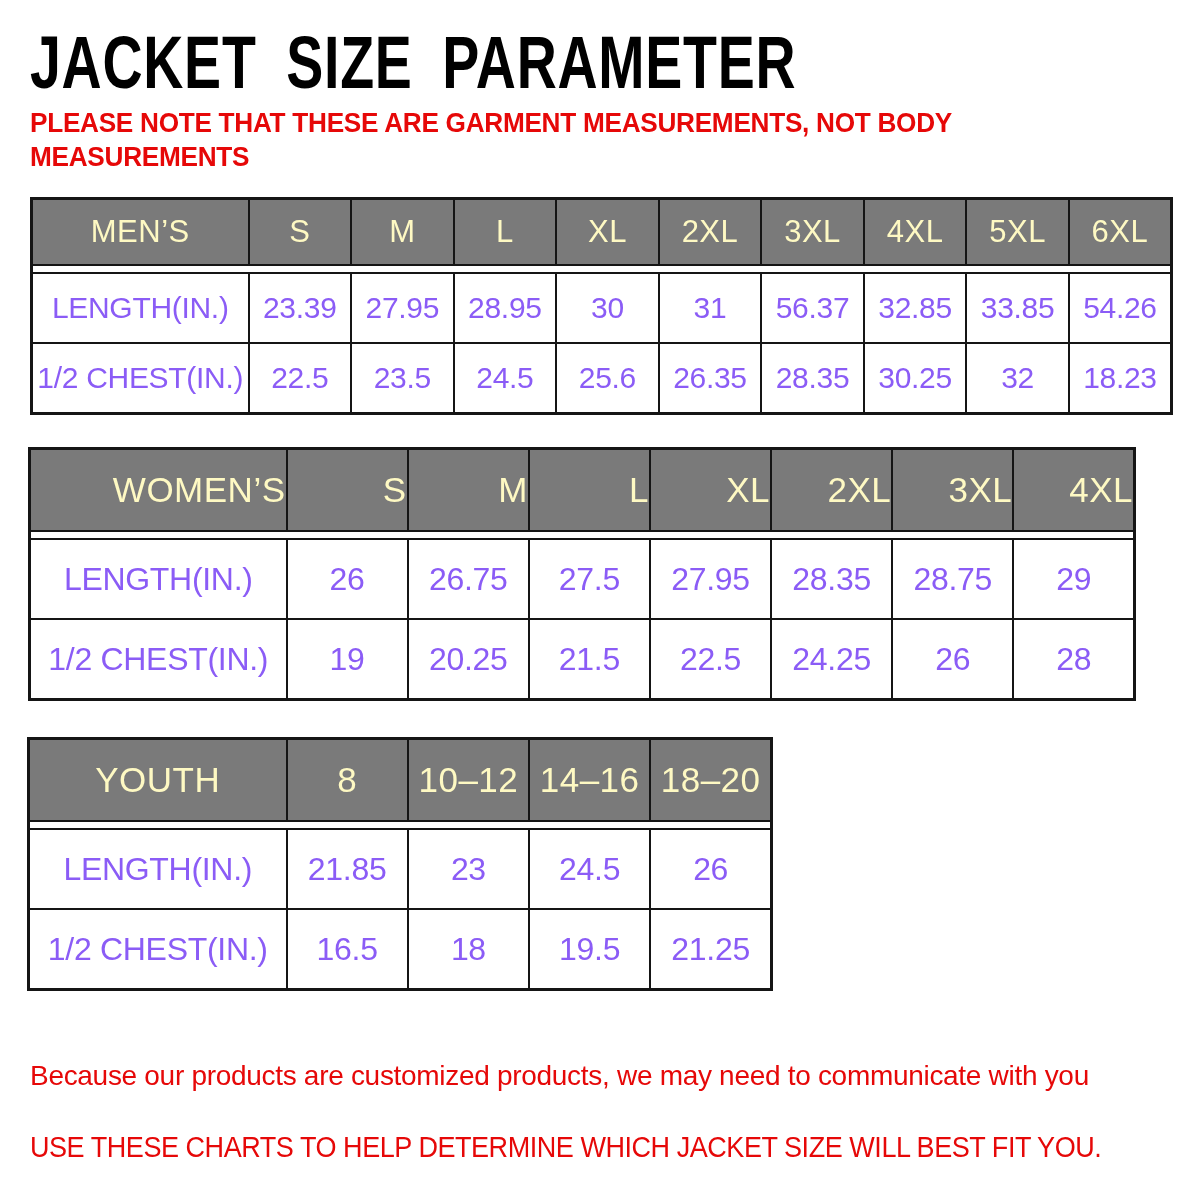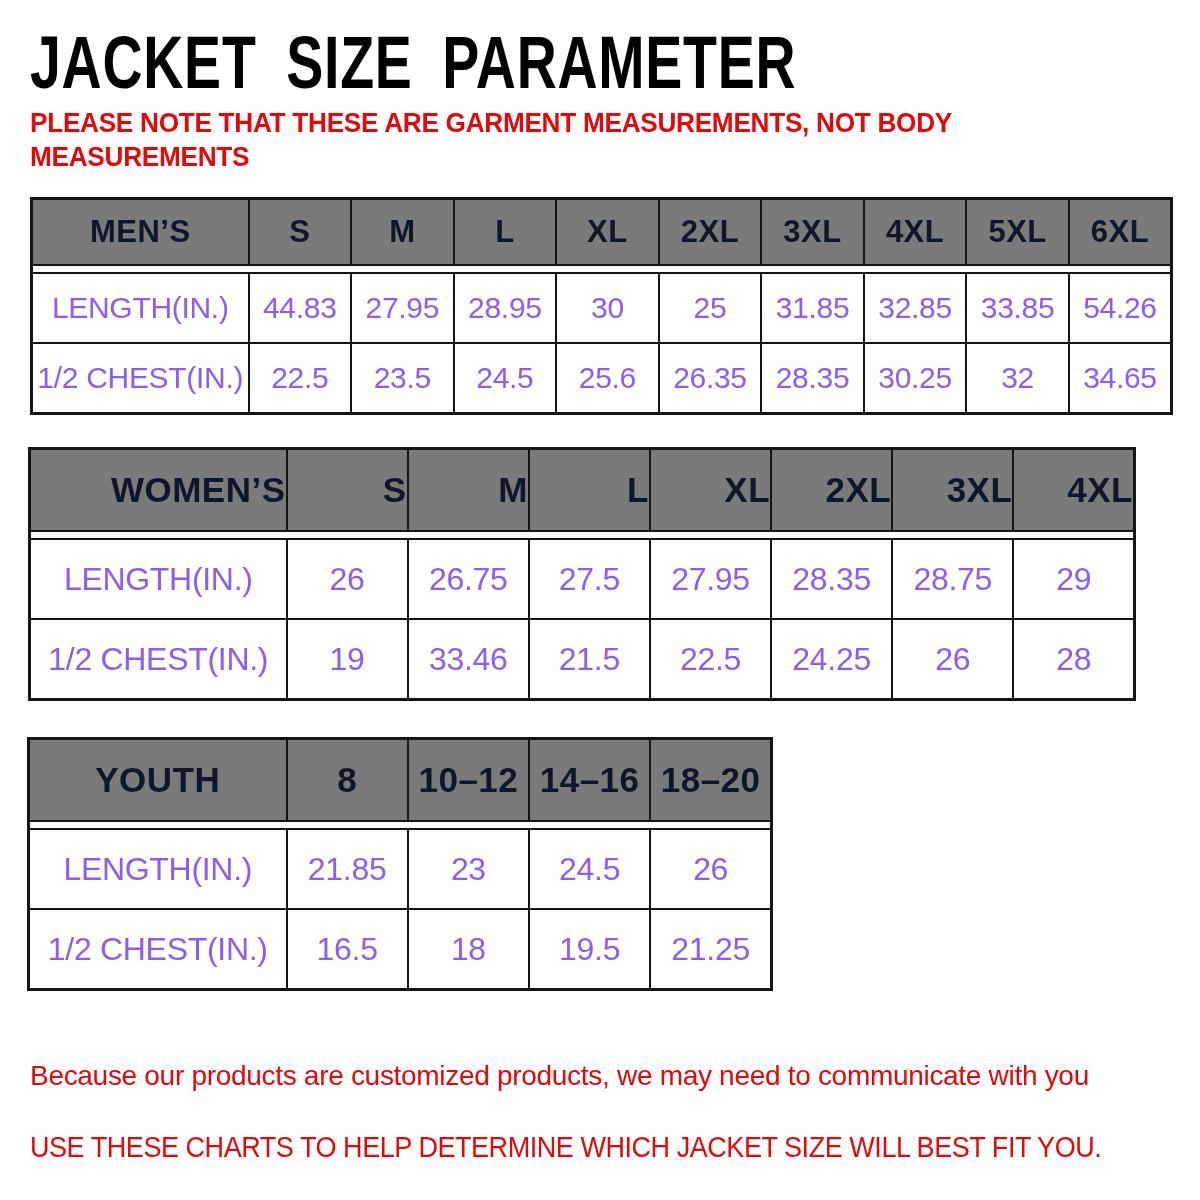--- a/index.html
+++ b/index.html
@@ -11,21 +11,21 @@
       white-space:nowrap;}
 
   .garment-note{position:absolute;left:30px;top:106px;color:#e60808;font-size:27px;
       line-height:34px;letter-spacing:-0.3px;font-weight:bold;white-space:nowrap;
       transform:scaleX(0.97);transform-origin:left top;}
 
   table.size-table{position:absolute;border-collapse:collapse;table-layout:fixed;
       border:3px solid #151515;background:#fff;}
   .size-table th,.size-table td{border:2px solid #151515;text-align:center;vertical-align:middle;
       padding:0;overflow:hidden;}
-  .size-table th{background:#7a7a7a;color:#0f172a;font-weight:bold;letter-spacing:0.5px;}
+  .size-table th{background:#7a7a7a;color:#fef9c3;font-weight:normal;letter-spacing:0.5px;}
   .size-table td{color:#8b5cf6;letter-spacing:-0.3px;}
   .size-table tr.gap td{height:6px;background:#ffffff;border-left:0;border-right:0;padding:0;}
 
   
   .mens{left:30px;top:197px;width:1143px;}
   .mens th{height:64px;font-size:31px;}
   .mens td{height:68px;font-size:30px;}
 
   
   .womens{left:28px;top:447px;width:1108px;}
@@ -78,41 +78,41 @@
       <th>3XL</th>
       <th>4XL</th>
       <th>5XL</th>
       <th>6XL</th>
     </tr>
     <tr class="gap">
           <td colspan="10"></td>
         </tr>
     <tr>
       <td>LENGTH(IN.)</td>
-      <td>44.83</td>
+      <td>23.39</td>
       <td>27.95</td>
       <td>28.95</td>
       <td>30</td>
-      <td>25</td>
-      <td>31.85</td>
+      <td>31</td>
+      <td>56.37</td>
       <td>32.85</td>
       <td>33.85</td>
       <td>54.26</td>
     </tr>
     <tr>
       <td>1/2 CHEST(IN.)</td>
       <td>22.5</td>
       <td>23.5</td>
       <td>24.5</td>
       <td>25.6</td>
       <td>26.35</td>
       <td>28.35</td>
       <td>30.25</td>
       <td>32</td>
-      <td>34.65</td>
+      <td>18.23</td>
     </tr>
   </tbody>
     </table>
 
   <table class="size-table womens">
     <colgroup>
       <col style="width:257px">
         <col>
         <col>
         <col>
@@ -141,21 +141,21 @@
       <td>26.75</td>
       <td>27.5</td>
       <td>27.95</td>
       <td>28.35</td>
       <td>28.75</td>
       <td>29</td>
     </tr>
     <tr>
       <td>1/2 CHEST(IN.)</td>
       <td>19</td>
-      <td>33.46</td>
+      <td>20.25</td>
       <td>21.5</td>
       <td>22.5</td>
       <td>24.25</td>
       <td>26</td>
       <td>28</td>
     </tr>
   </tbody>
     </table>
 
   <table class="size-table youth">

